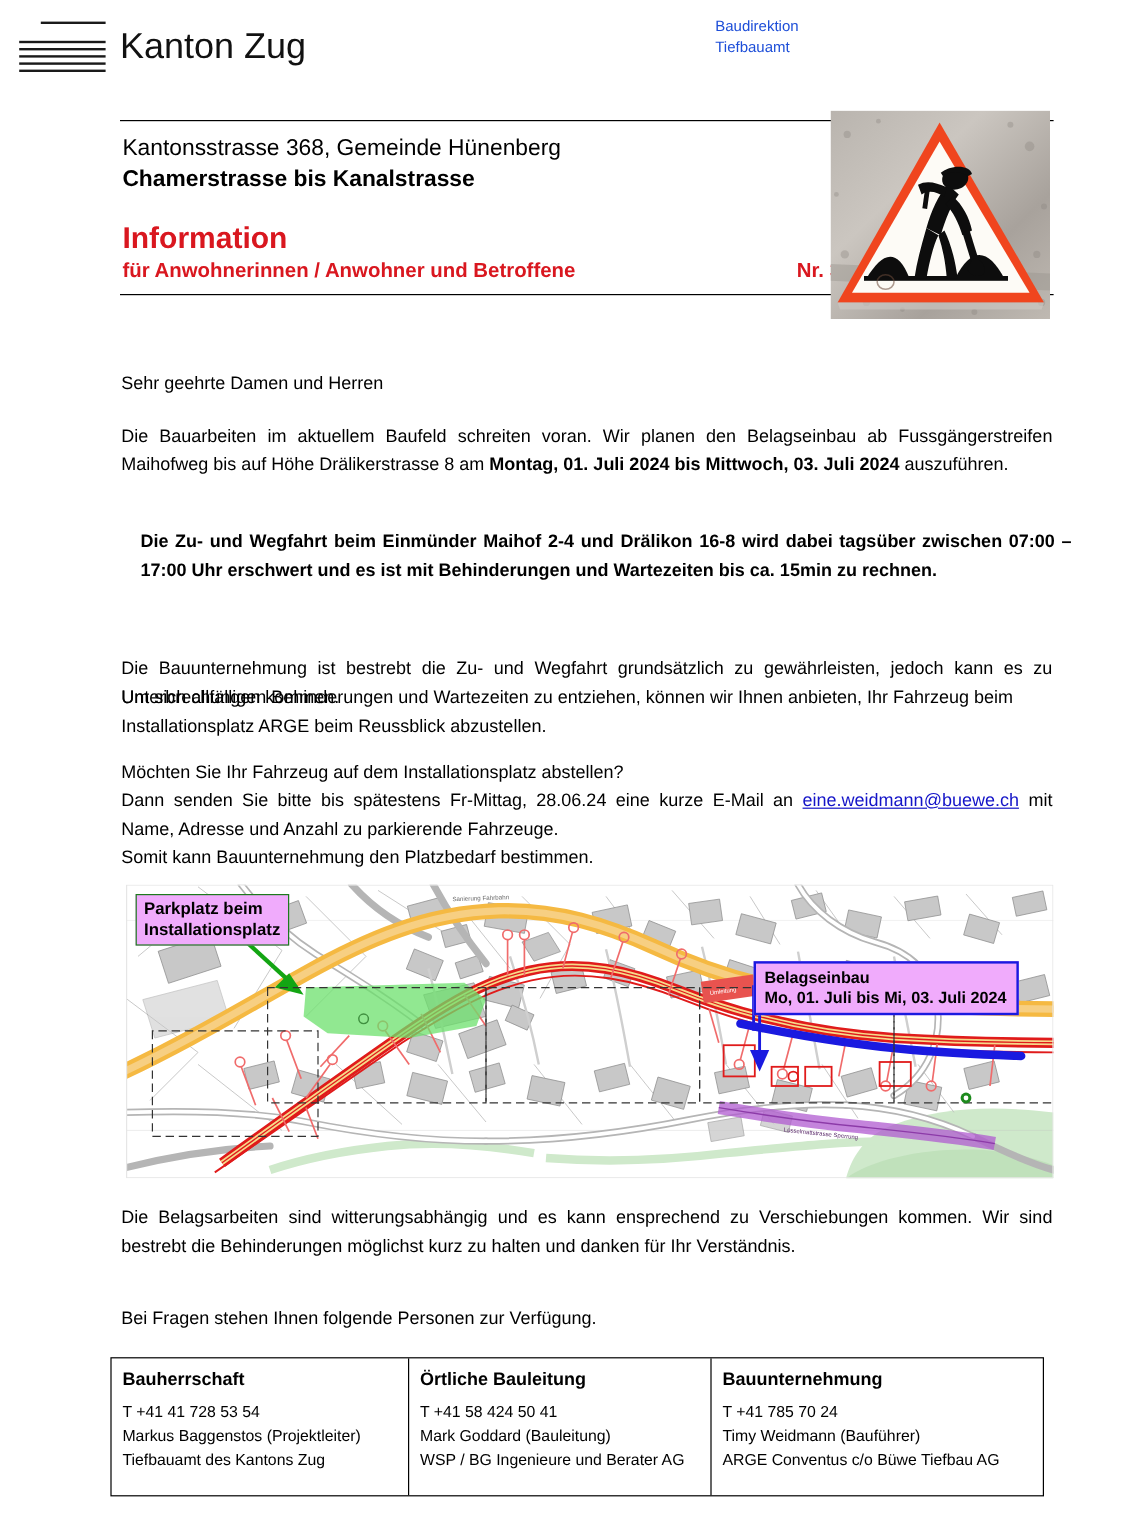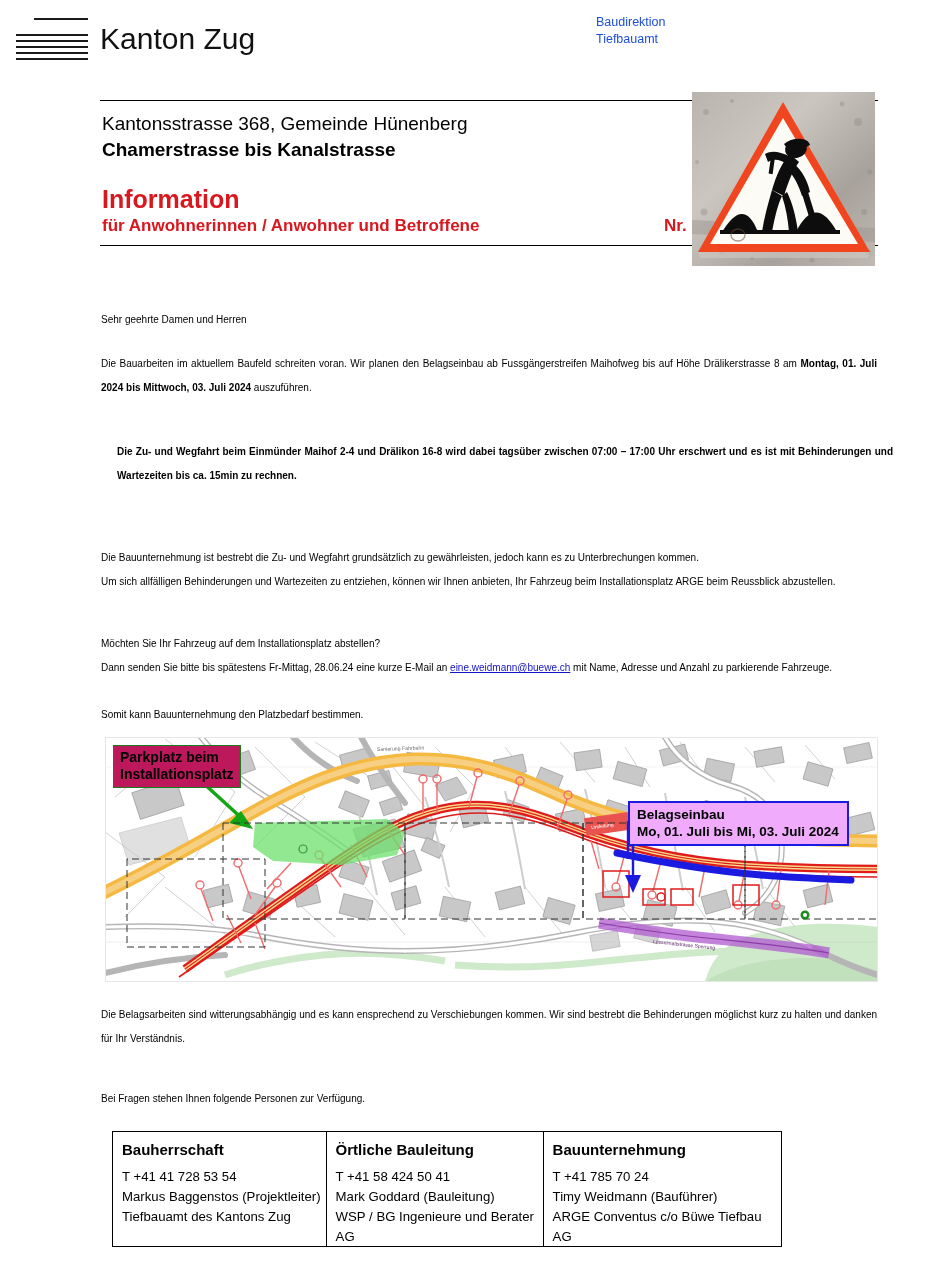--- a/index.html
+++ b/index.html
@@ -92,21 +92,21 @@
     left: 692px; top: 92px;
     width: 183px; height: 174px;
     overflow: hidden;
   }
 
   
   .para {
     position: absolute;
     left: 101px;
     width: 776px;
-    font-size: 10px;
+    font-size: 15px;
     line-height: 23.5px;
     text-align: justify;
     color: #000;
   }
   .para.nojust { text-align: left; }
   .b { font-weight: bold; }
   a.maillink {
     color: #1414c8;
     text-decoration: underline;
   }
@@ -125,39 +125,39 @@
   .maplabel {
     position: absolute;
     box-sizing: border-box;
     font-weight: bold;
     line-height: 17px;
     white-space: nowrap;
   }
   #label-parkplatz {
     left: 8px; top: 8px;
     padding: 3px 6px 4px 6px;
-    background: #be185d;
+    background: #f0abfc;
     border: 1.5px solid #1d7a1d;
     font-size: 14px;
     color: #000;
   }
   #label-belagseinbau {
     left: 523px; top: 64px;
     padding: 3px 8px 4px 7px;
     background: #f0abfc;
     border: 2px solid #1a1ae0;
     font-size: 13.5px;
     color: #000;
   }
 
   
   #contact-table {
     position: absolute;
-    left: 112px; top: 1131px;
-    width: 670px; height: 116px;
+    left: 92px; top: 1131px;
+    width: 778px; height: 116px;
     border: 1.3px solid #000;
     box-sizing: border-box;
     display: flex;
   }
   #contact-table .cell {
     box-sizing: border-box;
     padding: 9px 0 0 9px;
     position: relative;
   }
   #contact-table .cell.c0 { width: 248px; border-right: 1.3px solid #000; }

